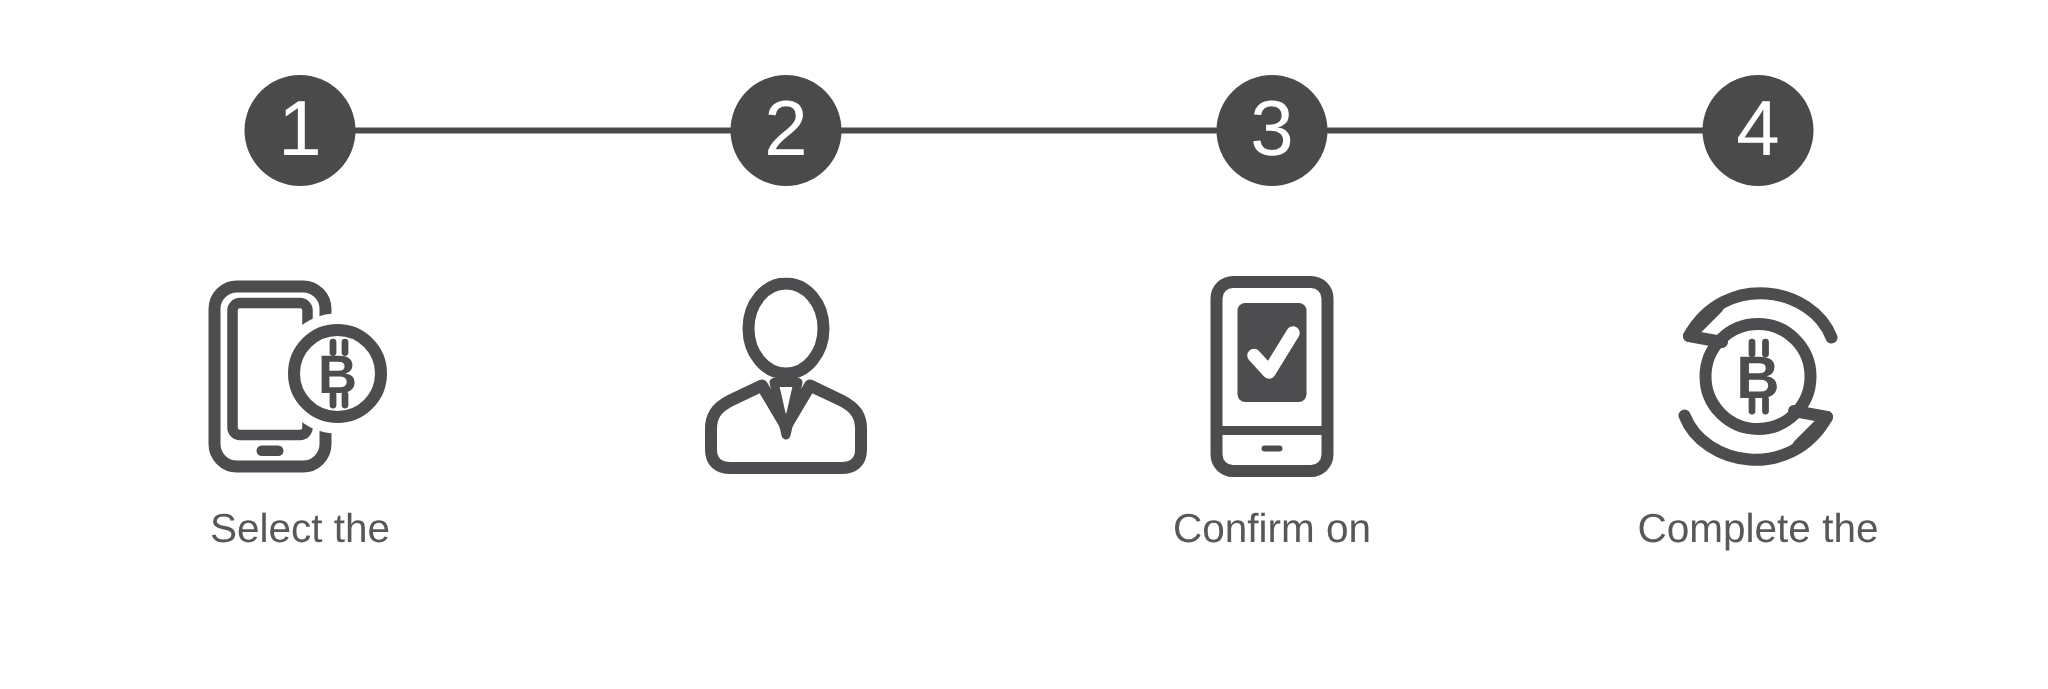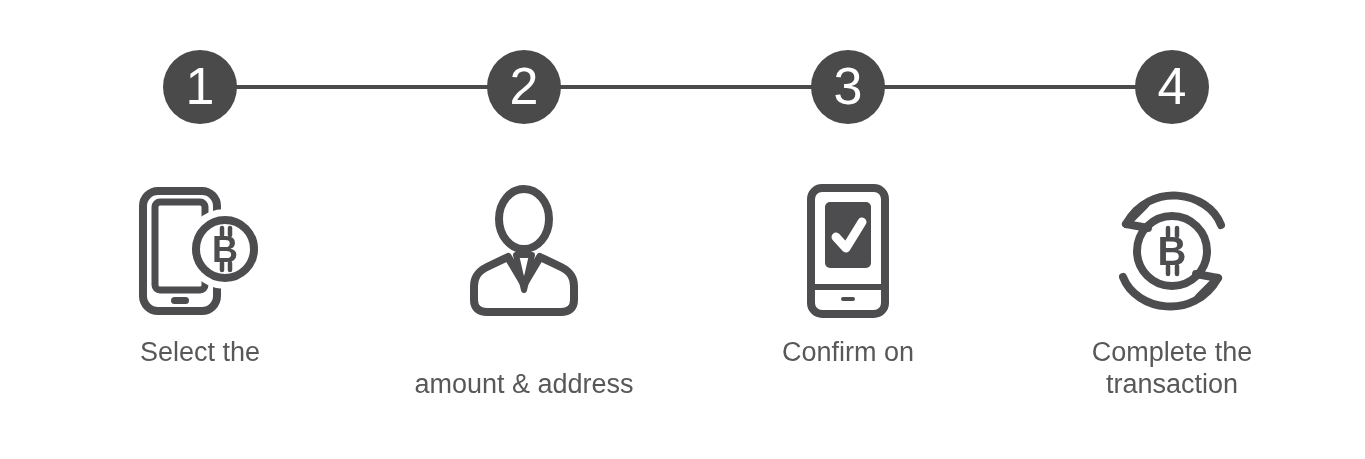--- a/index.html
+++ b/index.html
@@ -6,21 +6,21 @@
   body{background:#fff;font-family:"Liberation Sans", sans-serif;}
   .stage{position:relative;width:1365px;height:459px;background:var(--background,#fff);overflow:hidden;}
   .connector{position:absolute;left:200px;top:85px;width:972px;height:4px;background:var(--connector-color,#4a4a4a);z-index:1;}
   .step{position:absolute;top:0;width:340px;display:flex;flex-direction:column;align-items:center;z-index:2;}
   .step.s1{left:30px}.step.s2{left:354px}.step.s3{left:678px}.step.s4{left:1002px}
   .circle{margin-top:50px;width:74px;height:74px;border-radius:50%;
     background:var(--circle-color,#4a4a4a);color:var(--number-color,#fff);
     display:flex;align-items:center;justify-content:center;
     font-size:52px;line-height:1;padding-bottom:3px;box-sizing:border-box;}
   .icon-box{margin-top:56px;height:142px;display:flex;align-items:center;justify-content:center;}
-  .label{margin-top:14px;font-size:27px;line-height:32px;color:var(--label-color,#58585a);text-align:center;}
+  .label{margin-top:14px;font-size:27px;line-height:32px;color:var(--label-color,#58585a);}
   
   svg .s{stroke:var(--icon-color,#4d4d4f);fill:none;stroke-linecap:round;stroke-linejoin:round;}
   svg .f{fill:var(--icon-color,#4d4d4f);stroke:none;}
   svg .w{stroke:#fff;fill:none;stroke-linecap:round;stroke-linejoin:round;}
   svg .halo{stroke:#fff;fill:#fff;}
   svg text{font-family:"Liberation Sans", sans-serif;font-weight:bold;}
 </style>
 </head>
 <body>
 
@@ -57,21 +57,20 @@
     </div>
     <div class="icon-box">
       <svg width="120" height="132" viewBox="0 0 120 132">
         <ellipse class="s" cx="60" cy="34" rx="25" ry="30" stroke-width="8"></ellipse>
         <path class="s" stroke-width="8" d="M44,72 L23,82 C13,87 10,93 10,101 L10,115 C10,123 15,127 23,127 L97,127 C105,127 110,123 110,115 L110,101 C110,93 107,87 97,82 L76,72 L60,99 Z"></path>
         <path class="s" stroke-width="6" d="M52,70 L68,70 L60,105 Z"></path>
       </svg>
     </div>
     <div class="label">
       <br>
-      <span>amount &amp; address</span>
     </div>
   </div>
 
   <div class="step s3">
     <div class="circle">
       <span>3</span>
     </div>
     <div class="icon-box">
       <svg width="100" height="136" viewBox="0 0 100 136">
         <rect class="s" x="13" y="5" width="74" height="126" rx="11" stroke-width="8"></rect>
@@ -99,17 +98,16 @@
         <line class="s" x1="64" y1="83" x2="64" y2="91" stroke-width="4.5"></line>
         <line class="s" x1="73" y1="83" x2="73" y2="91" stroke-width="4.5"></line>
         <path class="s" stroke-width="8" d="M117,42 C104,8 46,-2 22,41"></path>
         <path class="s" stroke-width="8" d="M41,22 L22,41 L44,45"></path>
         <path class="s" stroke-width="8" d="M19,94 C32,128 90,138 114,95"></path>
         <path class="s" stroke-width="8" d="M95,114 L114,95 L92,91"></path>
       </svg>
     </div>
     <div class="label">
       <span>Complete the</span><br>
-      <span>transaction</span>
     </div>
   </div>
 
 </div>
 
 </body></html>

